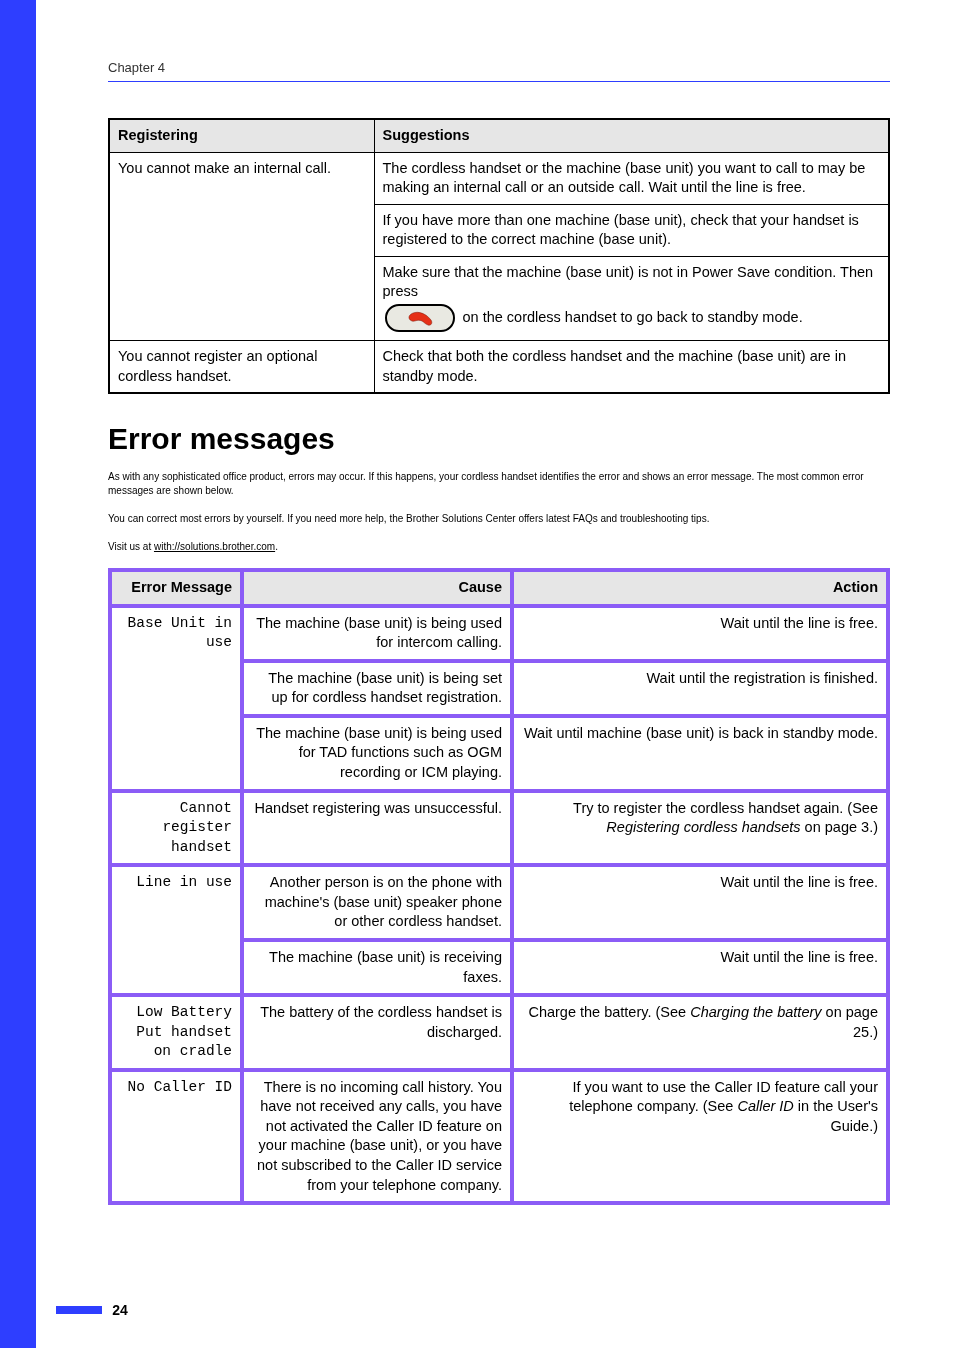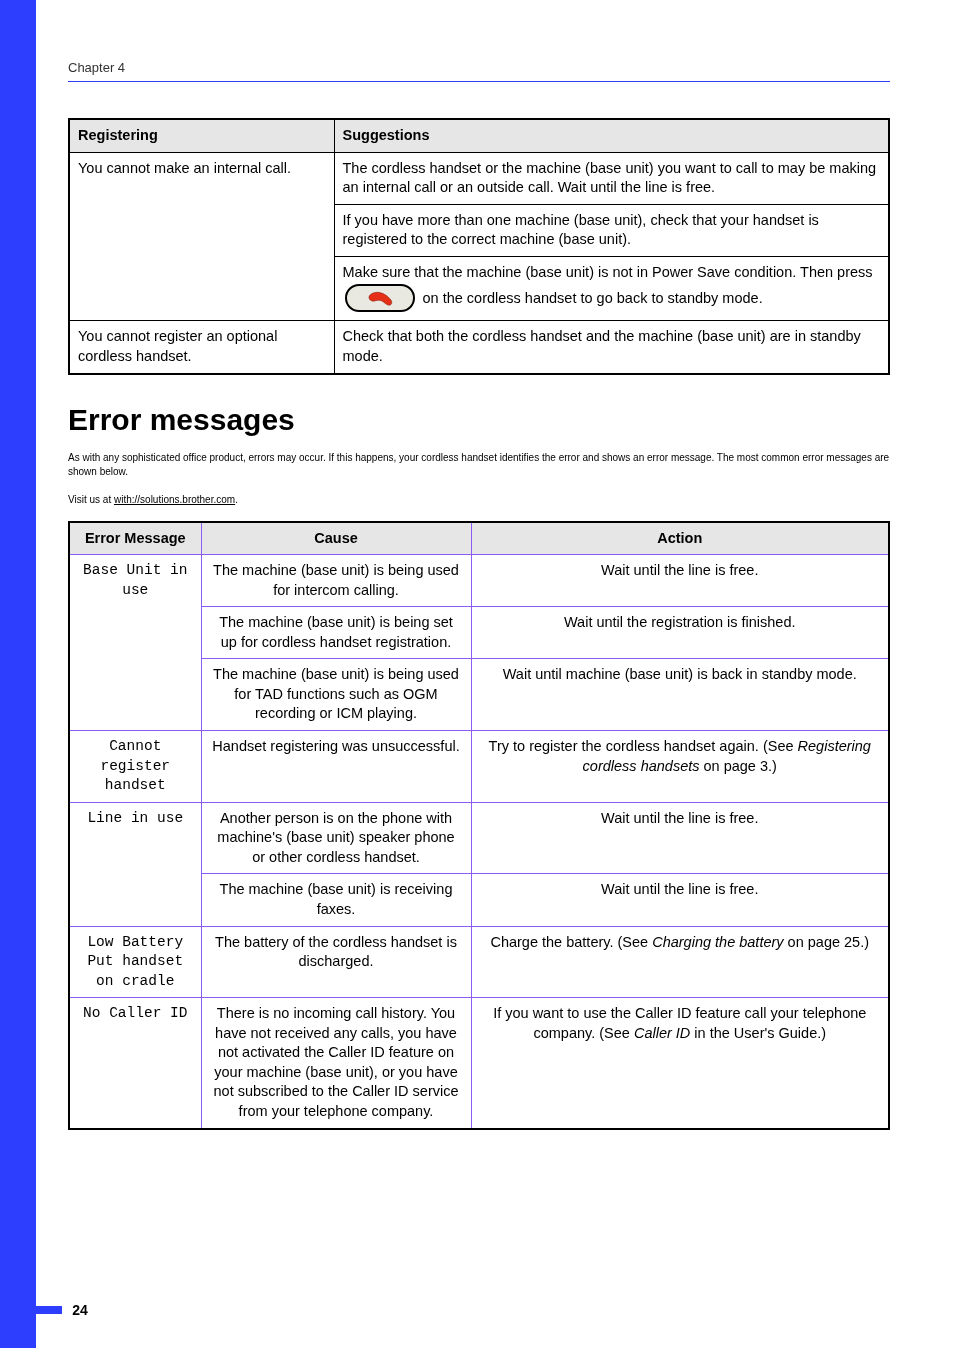--- a/index.html
+++ b/index.html
@@ -13,21 +13,21 @@
   }
   .left-bar {
     position: absolute;
     left: 0; top: 0;
     width: 36px;
     height: 1348px;
     background: #2e3eff;
   }
   .page {
     position: relative;
-    margin-left: 16px;
+    margin-left: 56px;
     padding: 60px 64px 40px 52px;
     height: 1348px;
   }
   .chapter-hdr {
     font-size: 13px;
     color: #333;
     margin-bottom: 6px;
   }
   .hdr-rule {
     height: 1px;
@@ -88,23 +88,23 @@
     color: #000;
     text-decoration: underline;
   }
   table.errors {
     width: 100%;
     border-collapse: collapse;
     border: 2px solid #000;
     margin-top: 10px;
   }
   table.errors th, table.errors td {
-    border: 1px solid #8b5cf6;
+    border: 4px solid #8b5cf6;
     padding: 6px 8px;
-    text-align: center;
+    text-align: right;
     vertical-align: top;
     font-size: 14.5px;
     line-height: 1.35;
   }
   table.errors th {
     background: #e6e6e6;
     font-weight: bold;
   }
   .col-err { width: 132px; }
   .col-cause { width: 270px; }
@@ -175,20 +175,21 @@
     <tr>
       <td>You cannot register an optional cordless handset.</td>
       <td>Check that both the cordless handset and the machine (base unit) are in standby mode.</td>
     </tr>
   </tbody>
     </table>
 
   <h1 class="section-title">Error messages</h1>
 
   <p class="body">As with any sophisticated office product, errors may occur. If this happens, your cordless handset identifies the error and shows an error message. The most common error messages are shown below.</p>
+  <p class="body">You can correct most errors by yourself. If you need more help, the Brother Solutions Center offers latest FAQs and troubleshooting tips.</p>
   <p class="body">
     <span>Visit us at </span><a class="link">with://solutions.brother.com</a><span>.</span>
   </p>
 
   <table class="errors">
     <colgroup>
         <col class="col-err">
         <col class="col-cause">
         <col>
       </colgroup>

